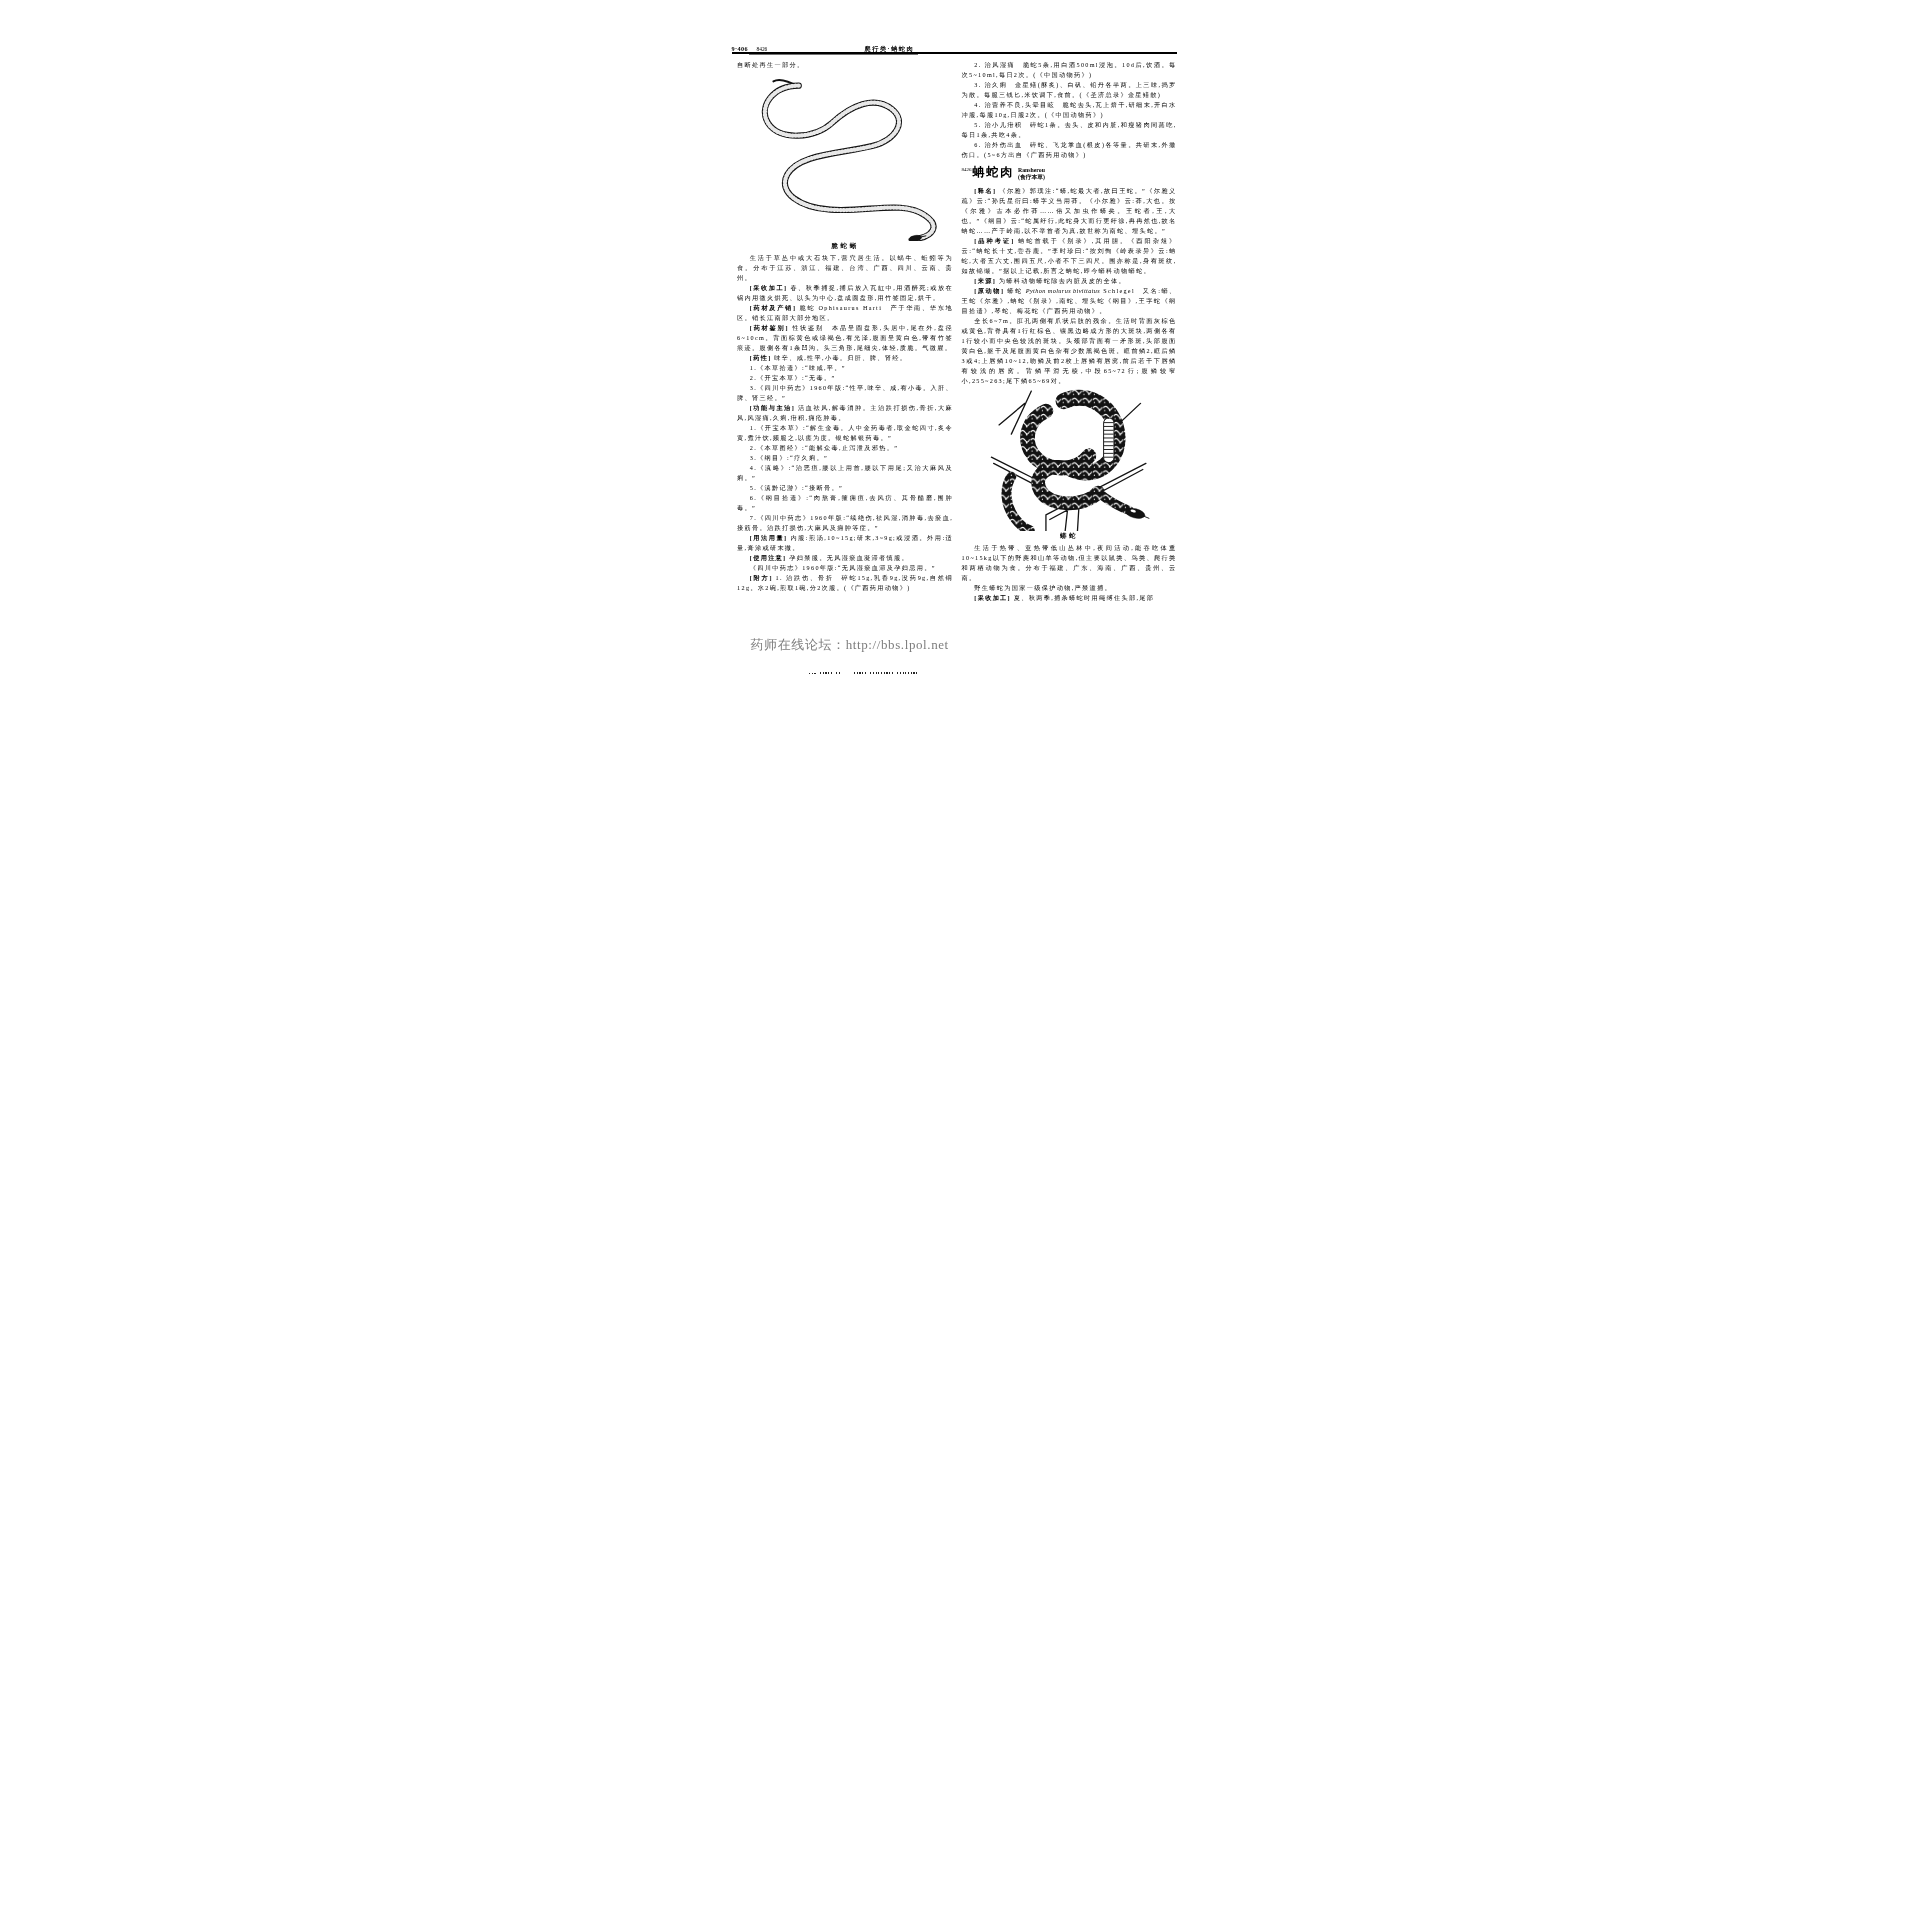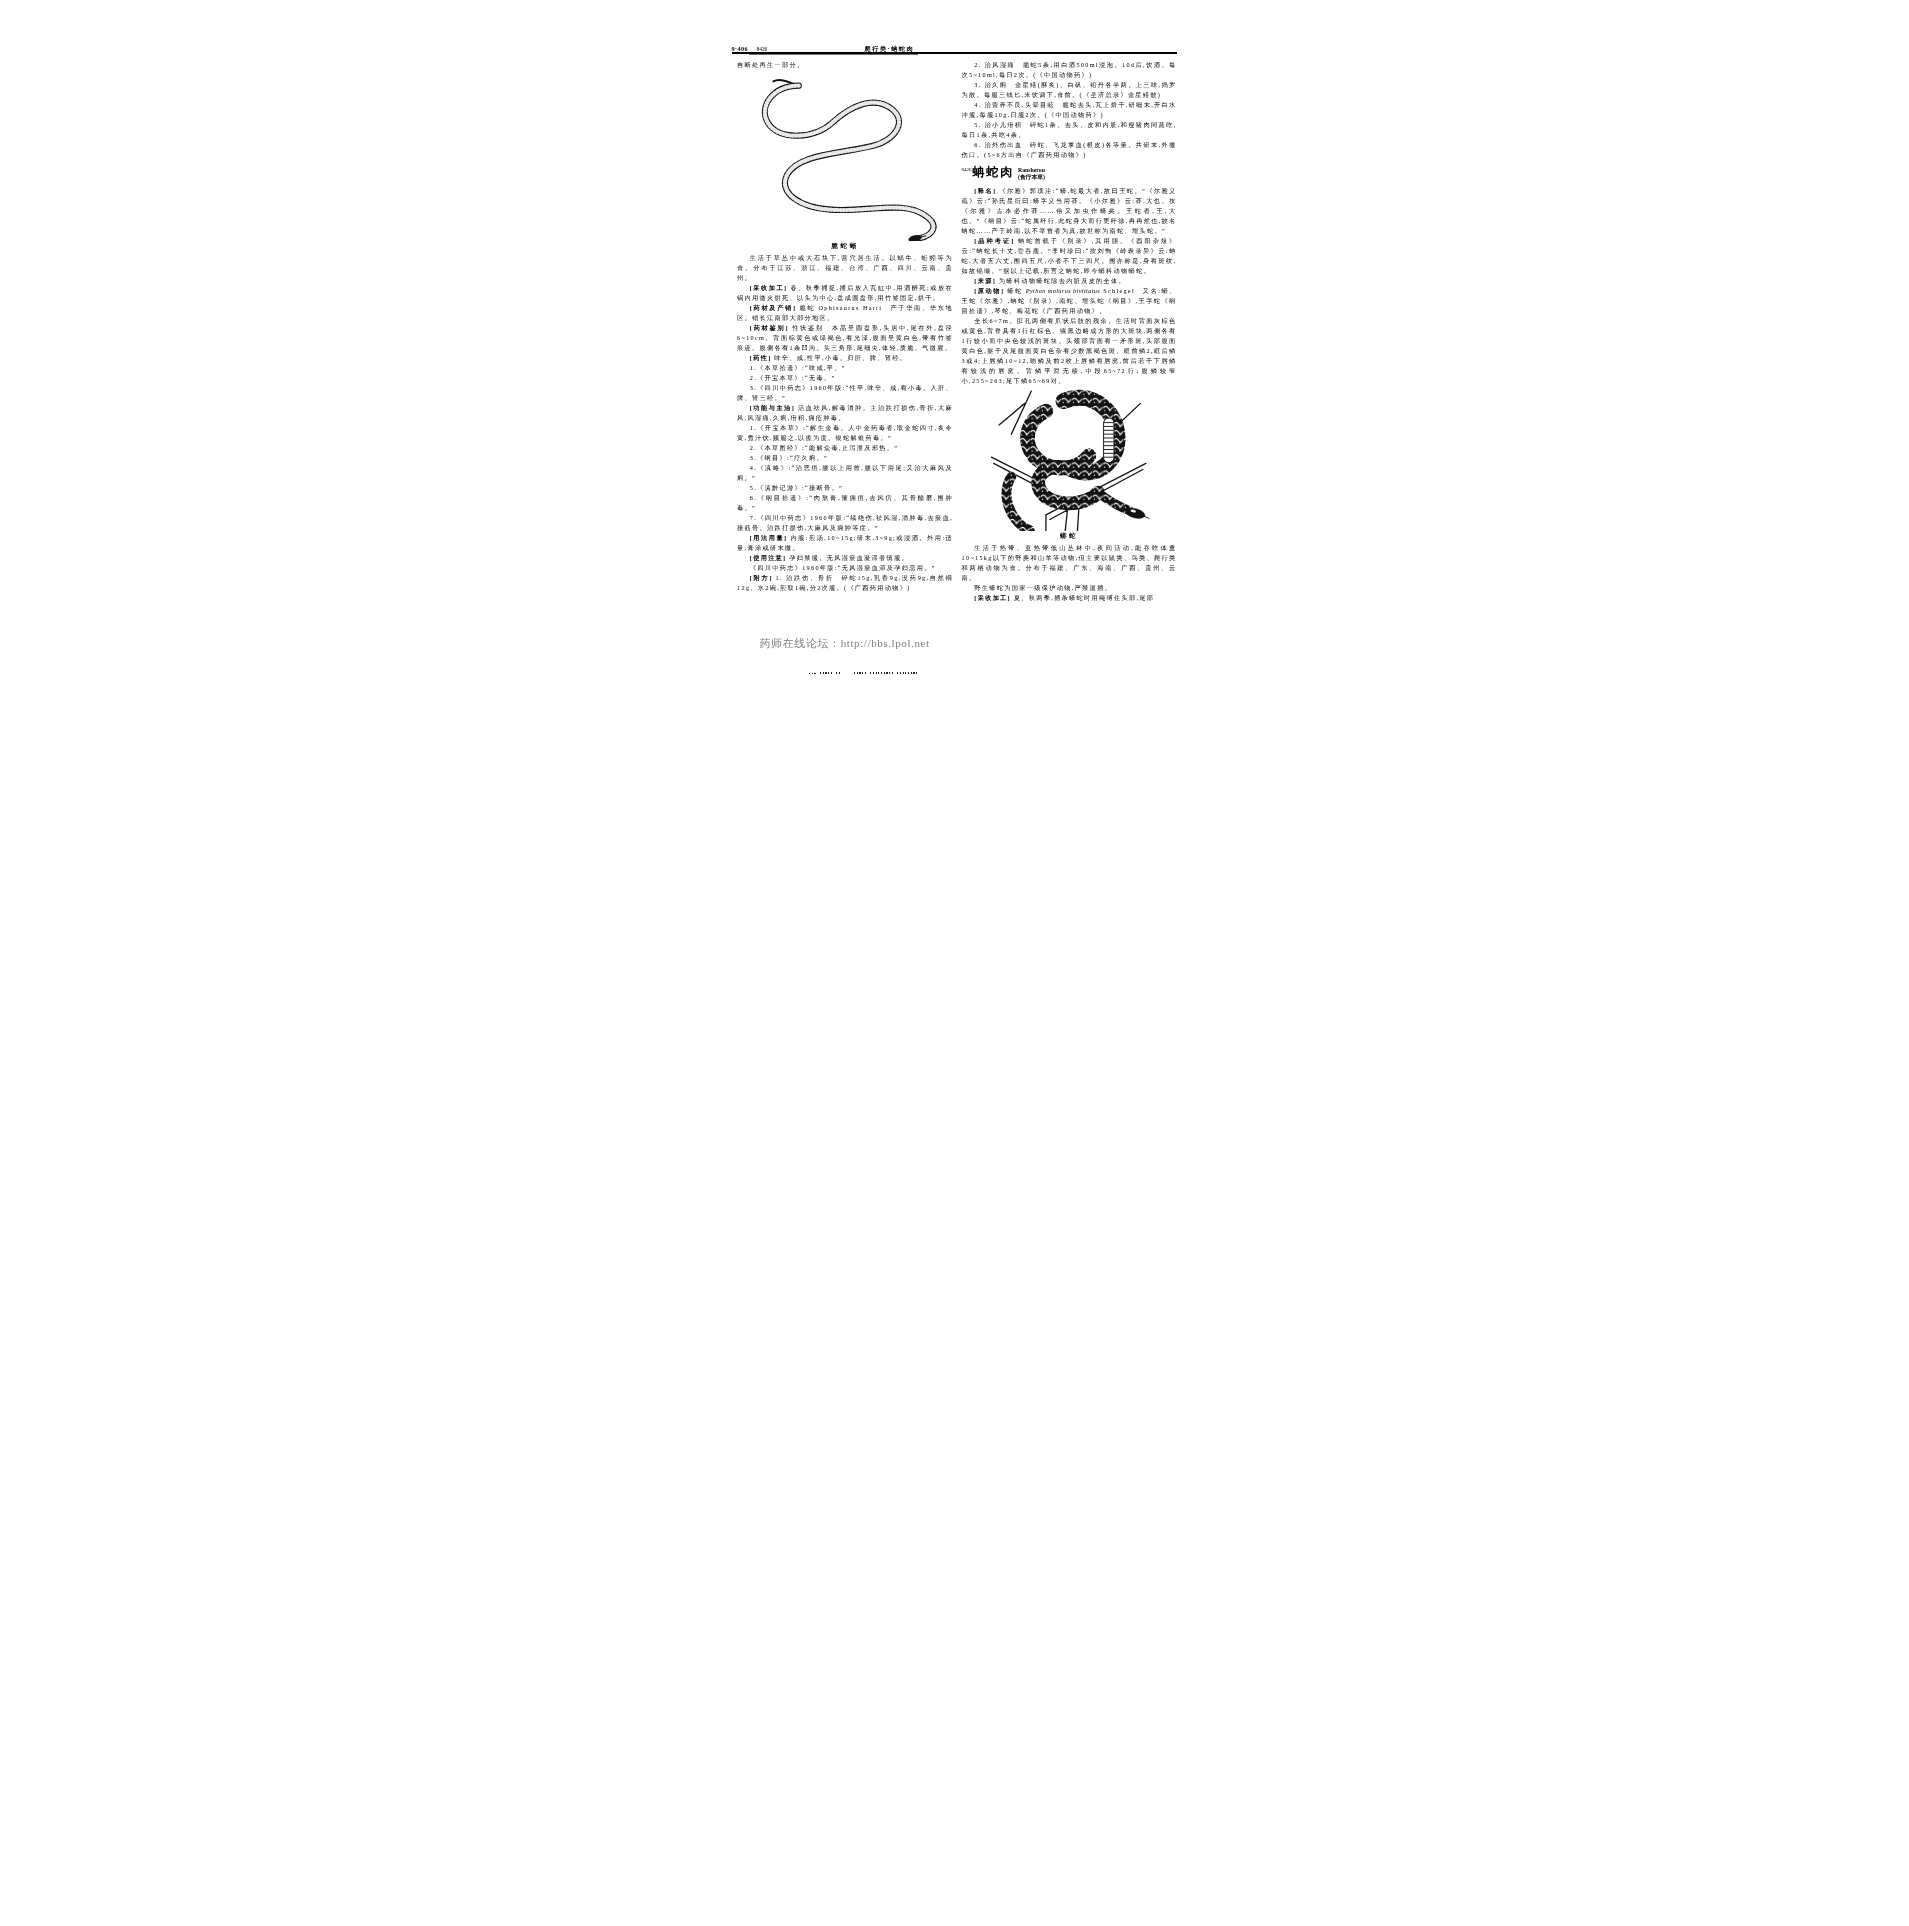--- a/index.html
+++ b/index.html
@@ -27,21 +27,21 @@
   .fig{display:block;margin:2.3px auto 0;}
   .fig-caption{text-align:center;font-weight:bold;font-size:6.5px;letter-spacing:2.7px;margin:0.8px 0 2.3px;text-indent:0;}
 
   
   .entry{display:flex;align-items:flex-start;margin:6.2px 0 3.9px 0;}
   .entry-code{font-size:5px;margin-top:1.2px;letter-spacing:0;}
   .entry-name{font-size:12px;font-weight:bold;letter-spacing:1.9px;line-height:1.05;margin:0 3.9px 0 0.8px;white-space:nowrap;}
   .entry-sub{display:flex;flex-direction:column;font-size:5.8px;line-height:1.3;letter-spacing:0;font-weight:600;margin-top:0.4px;}
 
   
-  .watermark{position:absolute;top:636px;left:44px;font-size:11px;color:#7d7d7d;letter-spacing:0.6px;white-space:nowrap;}
+  .watermark{position:absolute;top:636px;left:35px;font-size:13px;color:#7d7d7d;letter-spacing:0.6px;white-space:nowrap;}
 
   
   .artifact{position:absolute;top:672px;height:1.9px;opacity:.85;
     background:repeating-linear-gradient(90deg,#000 0 1.2px,transparent 1.2px 2.7px,#000 2.7px 3.5px,transparent 3.5px 5.4px);}
   .art1{left:104px;width:20px;}
   .art2{left:138px;width:64px;}
   .art3{left:93px;width:7px;height:1.2px;top:673px;}
 </style>
 </head>
 <body>

